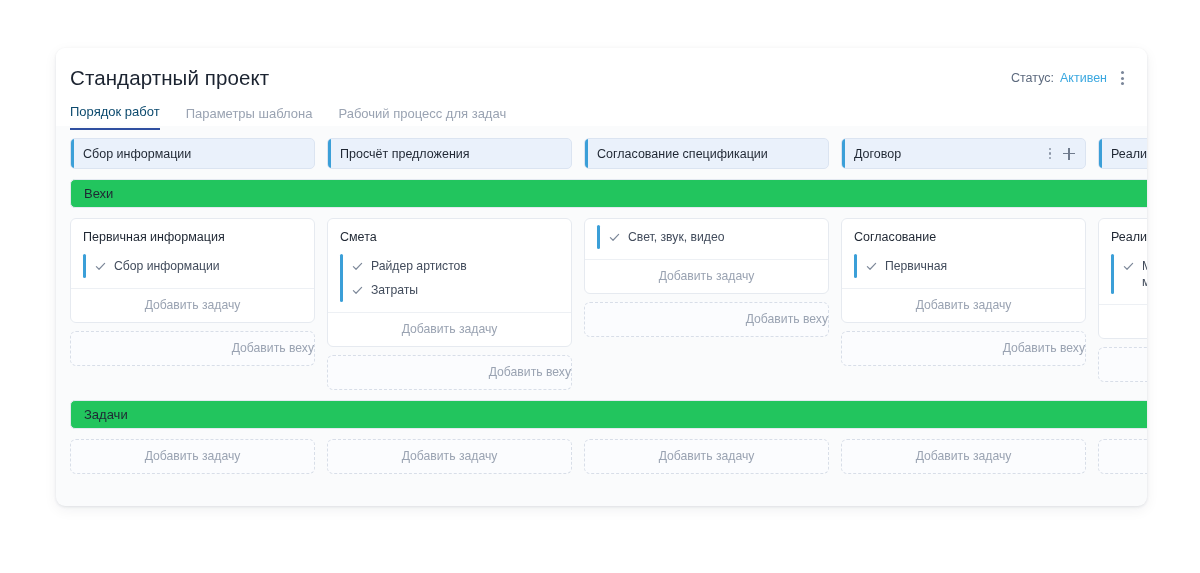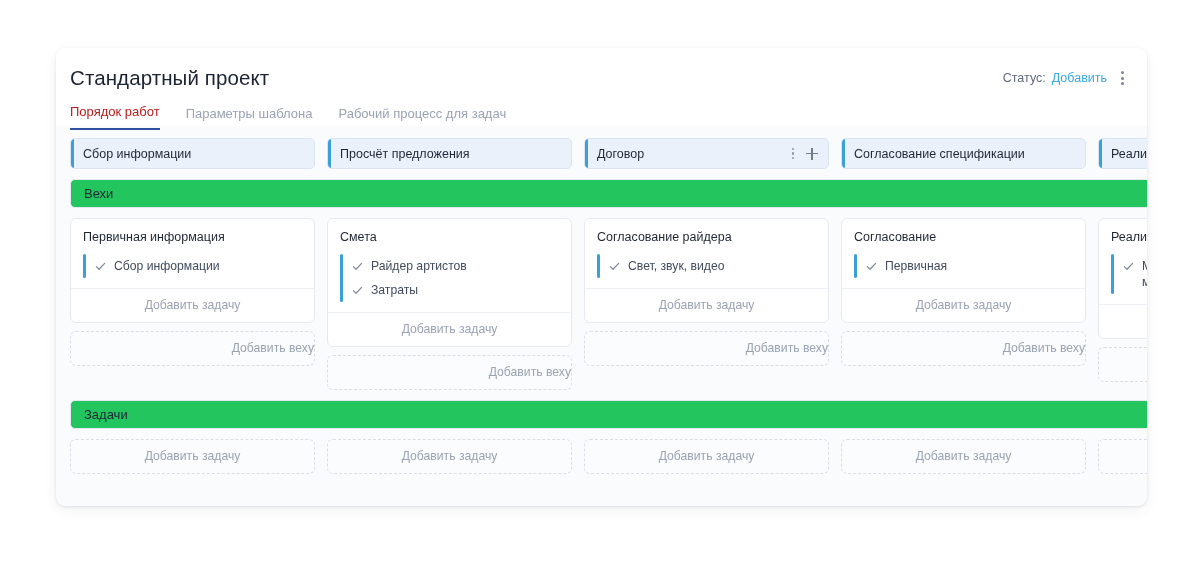--- a/index.html
+++ b/index.html
@@ -90,21 +90,21 @@
     gap: 26px;
   }
   .tab {
     font-size: 13px;
     color: #9aa3b2;
     padding-bottom: 9px;
     cursor: pointer;
     white-space: nowrap;
   }
   .tab.active {
-    color: #b91c1c;
+    color: #0c4a6e;
     border-bottom: 2.5px solid #2f4fa0;
   }
 
   
   .board {
     position: absolute;
     left: 0;
     top: 78px;
     right: 0;
     bottom: 0;
@@ -296,21 +296,21 @@
 <body>
 
 <div id="app">
   <div class="panel">
 
     <div class="panel-header">
       <div class="page-title">Стандартный проект</div>
 
       <div class="status-wrap">
         <span class="status-label">Статус:</span>
-        <span class="status-value">Добавить</span>
+        <span class="status-value">Активен</span>
         <span class="kebab">
             <i></i>
             <i></i>
             <i></i>
           </span>
       </div>
 
       <div class="tabs">
         <div class="tab active">Порядок работ</div>
         <div class="tab">Параметры шаблона</div>
@@ -320,36 +320,36 @@
 
     <div class="board">
       <div class="board-inner">
 
         <div class="col-row">
           <div class="col-head">
             <span class="col-head-label">Сбор информации</span>
           </div>
           <div class="col-head">
             <span class="col-head-label">Просчёт предложения</span>
+          </div>
+          <div class="col-head">
+            <span class="col-head-label">Согласование спецификации</span>
           </div>
           <div class="col-head">
             <span class="col-head-label">Договор</span>
             <span class="col-head-actions">
               <span class="mini-kebab">
                   <i></i>
                   <i></i>
                   <i></i>
                 </span>
               <span class="plus-icon"></span>
             </span>
           </div>
           <div class="col-head">
-            <span class="col-head-label">Согласование спецификации</span>
-          </div>
-          <div class="col-head">
             <span class="col-head-label">Реализация</span>
           </div>
         </div>
 
         <div class="section-band">
           <span class="section-band-label">Вехи</span>
         </div>
 
         <div class="ms-row">
 
@@ -392,21 +392,20 @@
                   <span class="task-label">Затраты</span>
                 </div>
               </div>
               <div class="add-task-inline">Добавить задачу</div>
             </div>
             <div class="add-milestone">Добавить веху</div>
           </div>
 
           <div class="ms-col">
             <div class="ms-card">
-              <div class="ms-card-title">Согласование райдера</div>
               <div class="ms-tasks">
                 <div class="task">
                   <span class="check-icon">
                     <svg width="11" height="11" viewBox="0 0 12 12">
                         <path d="M1.5 6.2 L4.4 9 L10.5 2.6" fill="none" stroke="#7f8a9b" stroke-width="1.3" stroke-linecap="round" stroke-linejoin="round"></path>
                       </svg>
                   </span>
                   <span class="task-label">Свет, звук, видео</span>
                 </div>
               </div>

